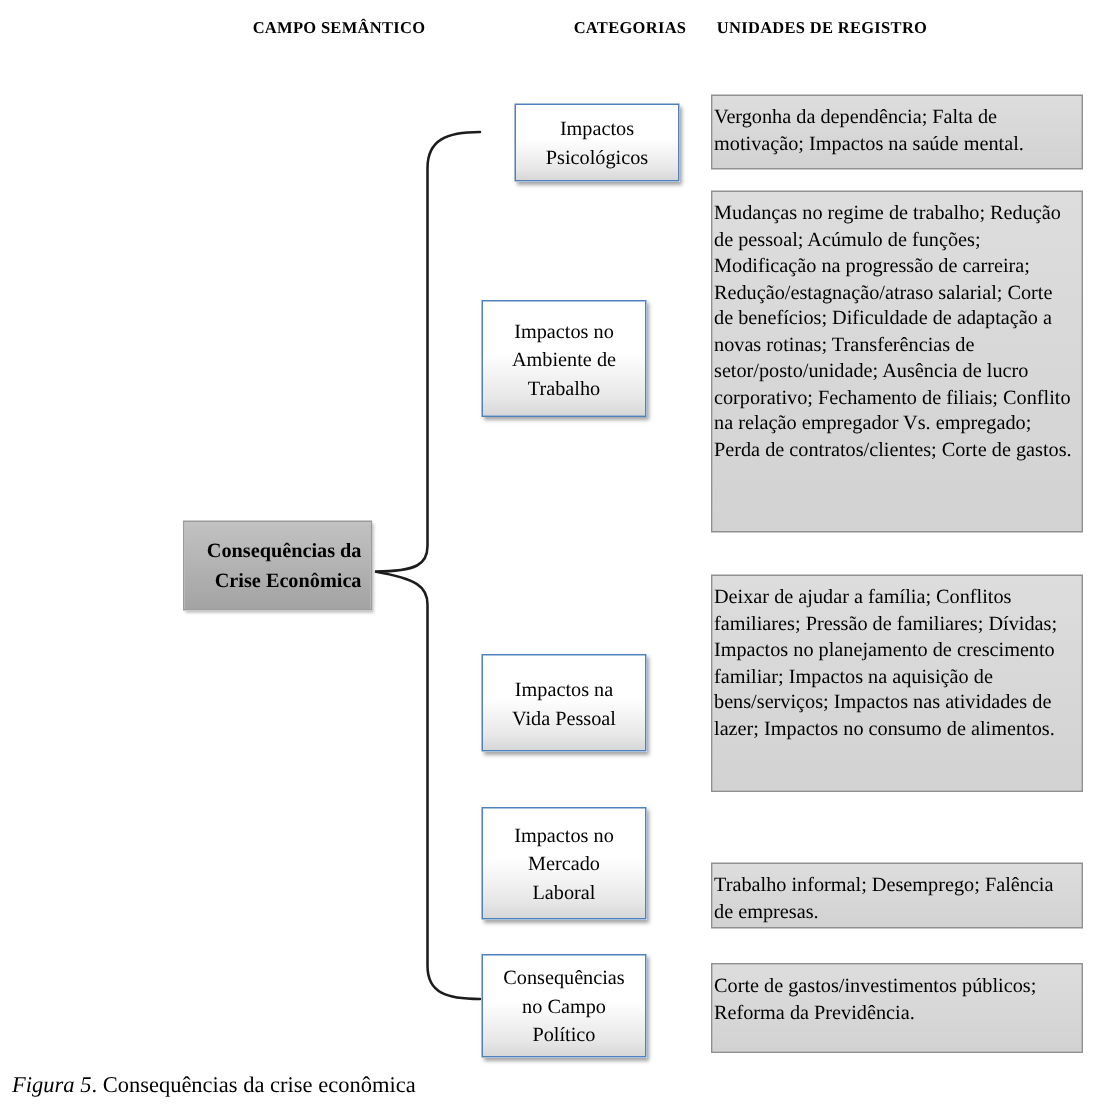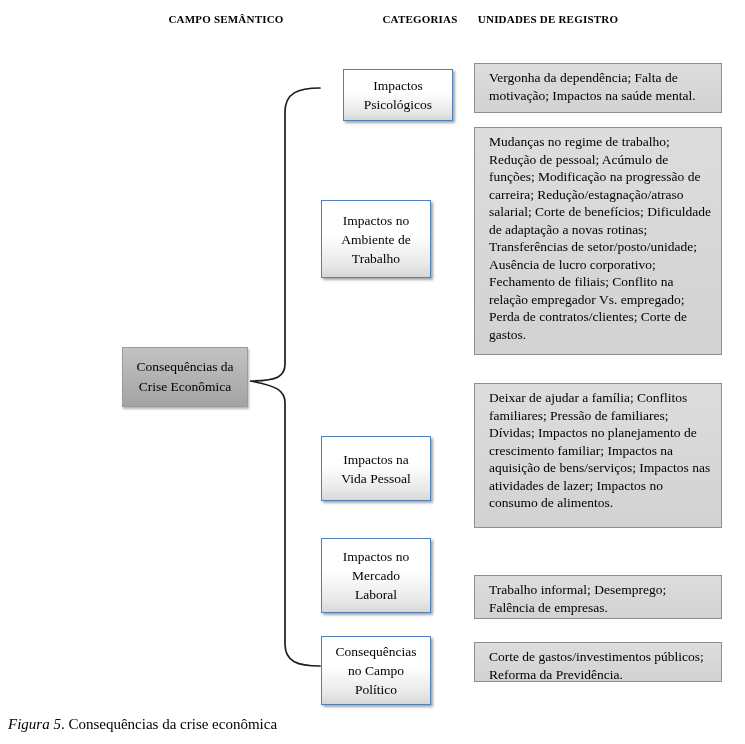--- a/index.html
+++ b/index.html
@@ -28,31 +28,31 @@
     text-align:center;
     font-size:13.5px;line-height:19px;
   }
   .cat-box .cat-label{display:block;width:92px;}
   .units-box{
     position:absolute;left:474px;width:248px;
     box-sizing:border-box;
     border:1px solid #8f8f8f;
     background:linear-gradient(180deg,#dddddd 0%,#d2d2d2 100%);
     font-size:13.5px;line-height:17.5px;
-    padding:5px 6px 4px 14px;
+    padding:5px 6px 4px 1px;
     text-align:left;
   }
   .root-box{
     position:absolute;left:122px;top:347px;width:126px;height:60px;
     box-sizing:border-box;
     border:1px solid #9b9b9b;
     background:linear-gradient(180deg,#c2c2c2 0%,#a3a3a3 100%);
     box-shadow:1px 1.5px 2px rgba(110,110,110,0.5);
     display:flex;align-items:center;justify-content:center;
-    text-align:center;font-size:13.5px;line-height:20px;
+    text-align:right;font-size:13.5px;line-height:20px;font-weight:bold;
   }
   .root-box .root-label{display:block;width:112px;}
   #brace-svg{position:absolute;left:240px;top:80px;width:90px;height:600px;}
   .caption{
     position:absolute;left:8px;top:716px;
     font-size:15px;white-space:nowrap;
   }
   .caption .cap-prefix{font-style:italic;}
 </style>
 </head>
@@ -91,19 +91,19 @@
     <span class="cat-label">Consequências no Campo Político</span>
   </div>
   <div class="cat-box" style="top:538px;height:75px;">
     <span class="cat-label">Impactos no Mercado Laboral</span>
   </div>
 
   <div class="units-box" style="top:63px;height:50px;">Vergonha da dependência; Falta de motivação; Impactos na saúde mental.</div>
   <div class="units-box" style="top:127px;height:228px;">Mudanças no regime de trabalho; Redução de pessoal; Acúmulo de funções; Modificação na progressão de carreira; Redução/estagnação/atraso salarial; Corte de benefícios; Dificuldade de adaptação a novas rotinas; Transferências de setor/posto/unidade; Ausência de lucro corporativo; Fechamento de filiais; Conflito na relação empregador Vs. empregado; Perda de contratos/clientes; Corte de gastos.</div>
   <div class="units-box" style="top:383px;height:145px;">Deixar de ajudar a família; Conflitos familiares; Pressão de familiares; Dívidas; Impactos no planejamento de crescimento familiar; Impactos na aquisição de bens/serviços; Impactos nas atividades de lazer; Impactos no consumo de alimentos.</div>
   <div class="units-box" style="top:555px;height:44px;margin-top:20px;">Trabalho informal; Desemprego; Falência de empresas.</div>
-  <div class="units-box" style="top:642px;height:40px;">Corte de gastos/investimentos públicos; Reforma da Previdência.</div>
+  <div class="units-box" style="top:642px;height:60px;">Corte de gastos/investimentos públicos; Reforma da Previdência.</div>
 
   <div class="caption">
     <span class="cap-prefix">Figura 5</span><span>. Consequências da crise econômica</span>
   </div>
 
 </div>
 
 </body></html>

